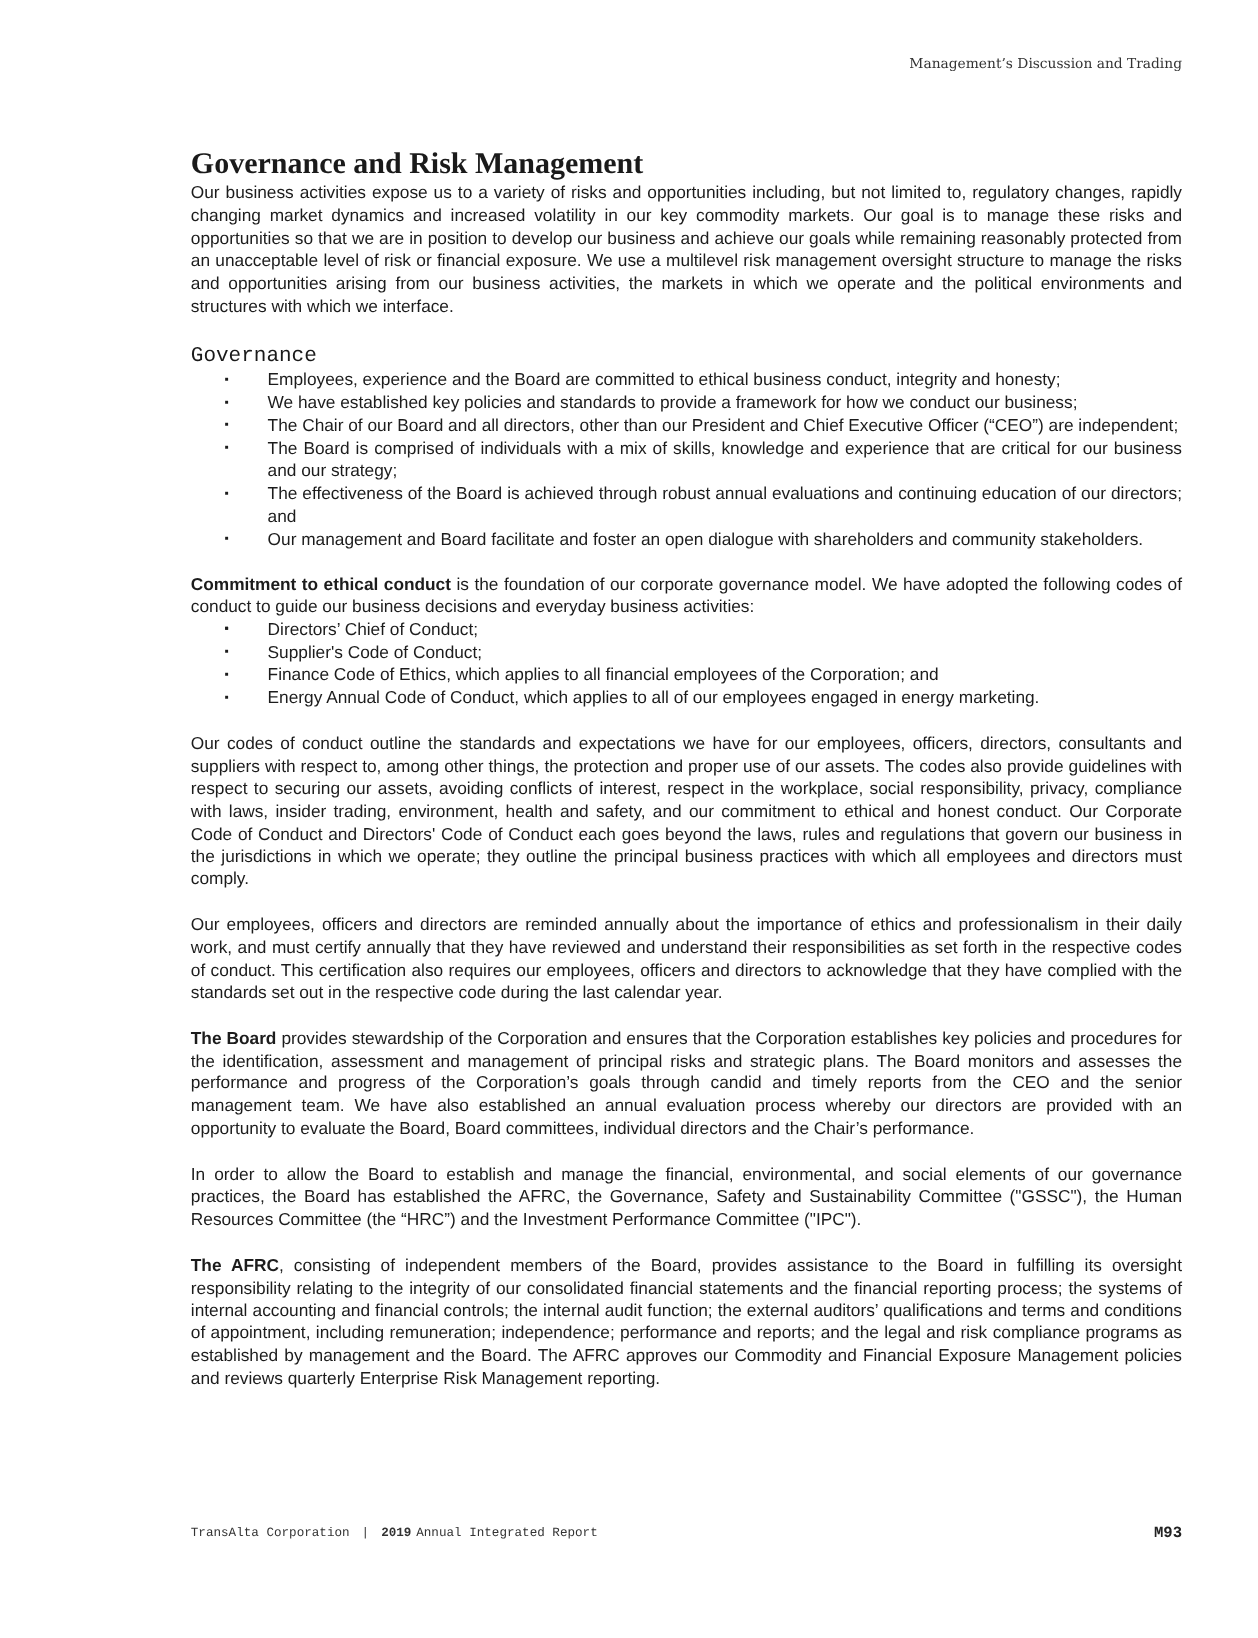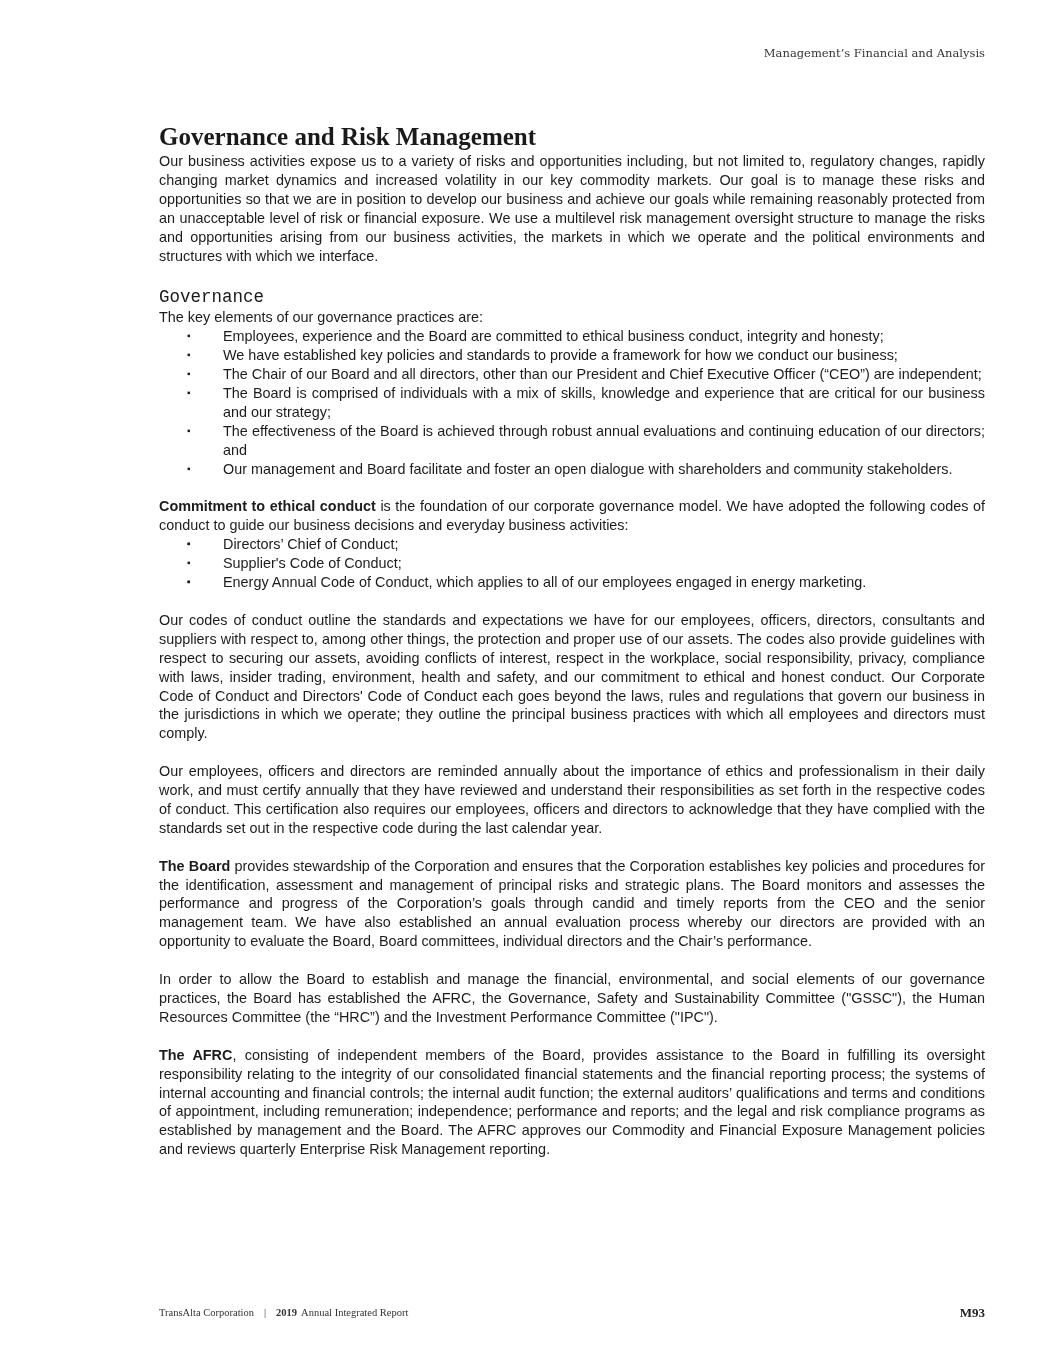--- a/index.html
+++ b/index.html
@@ -20,53 +20,52 @@
     font-family: Liberation Mono, monospace; font-weight: normal; font-size: 17.5px;
     margin: 21px 0 0 0; line-height: 22px; color: #1a1a1a;
   }
   p { margin: 0; text-align: justify; }
   p.gap { margin-top: 18.9px; }
   ul { list-style: none; margin: 0; padding: 0; }
   li { position: relative; padding-left: 64px; text-align: justify; }
   li .bullet { position: absolute; left: 28px; top: 0; font-size: 10px; }
   strong { font-weight: bold; }
   .footer {
-    position: absolute; top: 1307px; left: 159px; width: 826px;
-    font-family: Liberation Serif, serif; font-size: 10.5px; color: #333;
+    position: absolute; top: 1272px; left: 159px; width: 826px;
+    font-family: Liberation Mono, monospace; font-size: 10.5px; color: #333;
   }
   .footer .sep { margin: 0 10px; }
   .footer .year { font-weight: bold; margin-right: 4px; }
   .footer .page { position: absolute; right: 0; top: -2px; font-size: 13px; font-weight: bold; color: #222; }
 </style>
 </head>
 <body>
 
-<div class="running-header">Management’s Financial and Analysis</div>
+<div class="running-header">Management’s Discussion and Trading</div>
 
 <div class="content">
   <h1>Governance and Risk Management</h1>
   <p>Our business activities expose us to a variety of risks and opportunities including, but not limited to, regulatory changes, rapidly changing market dynamics and increased volatility in our key commodity markets. Our goal is to manage these risks and opportunities so that we are in position to develop our business and achieve our goals while remaining reasonably protected from an unacceptable level of risk or financial exposure. We use a multilevel risk management oversight structure to manage the risks and opportunities arising from our business activities, the markets in which we operate and the political environments and structures with which we interface.</p>
 
   <h2>Governance</h2>
-  <p>The key elements of our governance practices are:</p>
   <ul>
     <li><span class="bullet">▪</span><span>Employees, experience and the Board are committed to ethical business conduct, integrity and honesty;</span></li>
     <li><span class="bullet">▪</span><span>We have established key policies and standards to provide a framework for how we conduct our business;</span></li>
     <li><span class="bullet">▪</span><span>The Chair of our Board and all directors, other than our President and Chief Executive Officer (“CEO”) are independent;</span></li>
     <li><span class="bullet">▪</span><span>The Board is comprised of individuals with a mix of skills, knowledge and experience that are critical for our business and our strategy;</span></li>
     <li><span class="bullet">▪</span><span>The effectiveness of the Board is achieved through robust annual evaluations and continuing education of our directors; and</span></li>
     <li><span class="bullet">▪</span><span>Our management and Board facilitate and foster an open dialogue with shareholders and community stakeholders.</span></li>
   </ul>
 
   <p class="gap"><strong>Commitment to ethical conduct</strong><span> is the foundation of our corporate governance model. We have adopted the following codes of conduct to guide our business decisions and everyday business activities:</span></p>
   <ul>
     <li><span class="bullet">▪</span></li>
     <li><span class="bullet">▪</span><span>Directors’ Chief of Conduct;</span></li>
     <li><span class="bullet">▪</span><span>Supplier's Code of Conduct;</span></li>
-    <li><span class="bullet">▪</span></li>
+    <li><span class="bullet">▪</span><span>Finance Code of Ethics, which applies to all financial employees of the Corporation; and</span></li>
     <li><span class="bullet">▪</span><span>Energy Annual Code of Conduct, which applies to all of our employees engaged in energy marketing.</span></li>
   </ul>
 
   <p class="gap">Our codes of conduct outline the standards and expectations we have for our employees, officers, directors, consultants and suppliers with respect to, among other things, the protection and proper use of our assets. The codes also provide guidelines with respect to securing our assets, avoiding conflicts of interest, respect in the workplace, social responsibility, privacy, compliance with laws, insider trading, environment, health and safety, and our commitment to ethical and honest conduct. Our Corporate Code of Conduct and Directors' Code of Conduct each goes beyond the laws, rules and regulations that govern our business in the jurisdictions in which we operate; they outline the principal business practices with which all employees and directors must comply.</p>
   <p class="gap">Our employees, officers and directors are reminded annually about the importance of ethics and professionalism in their daily work, and must certify annually that they have reviewed and understand their responsibilities as set forth in the respective codes of conduct. This certification also requires our employees, officers and directors to acknowledge that they have complied with the standards set out in the respective code during the last calendar year.</p>
   <p class="gap"><strong>The Board</strong><span> provides stewardship of the Corporation and ensures that the Corporation establishes key policies and procedures for the identification, assessment and management of principal risks and strategic plans. The Board monitors and assesses the performance and progress of the Corporation’s goals through candid and timely reports from the CEO and the senior management team. We have also established an annual evaluation process whereby our directors are provided with an opportunity to evaluate the Board, Board committees, individual directors and the Chair’s performance.</span></p>
   <p class="gap">In order to allow the Board to establish and manage the financial, environmental, and social elements of our governance practices, the Board has established the AFRC, the Governance, Safety and Sustainability Committee ("GSSC"), the Human Resources Committee (the “HRC”) and the Investment Performance Committee ("IPC").</p>
   <p class="gap"><strong>The AFRC</strong><span>, consisting of independent members of the Board, provides assistance to the Board in fulfilling its oversight responsibility relating to the integrity of our consolidated financial statements and the financial reporting process; the systems of internal accounting and financial controls; the internal audit function; the external auditors’ qualifications and terms and conditions of appointment, including remuneration; independence; performance and reports; and the legal and risk compliance programs as established by management and the Board. The AFRC approves our Commodity and Financial Exposure Management policies and reviews quarterly Enterprise Risk Management reporting.</span></p>
 </div>
 

